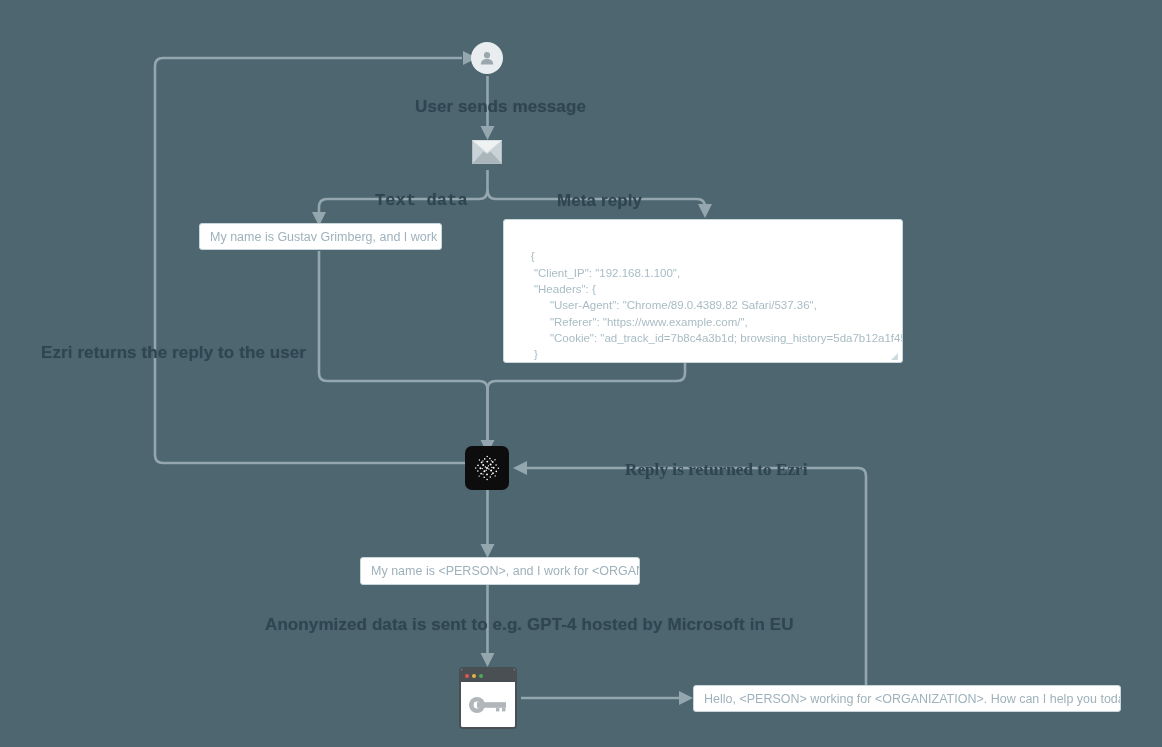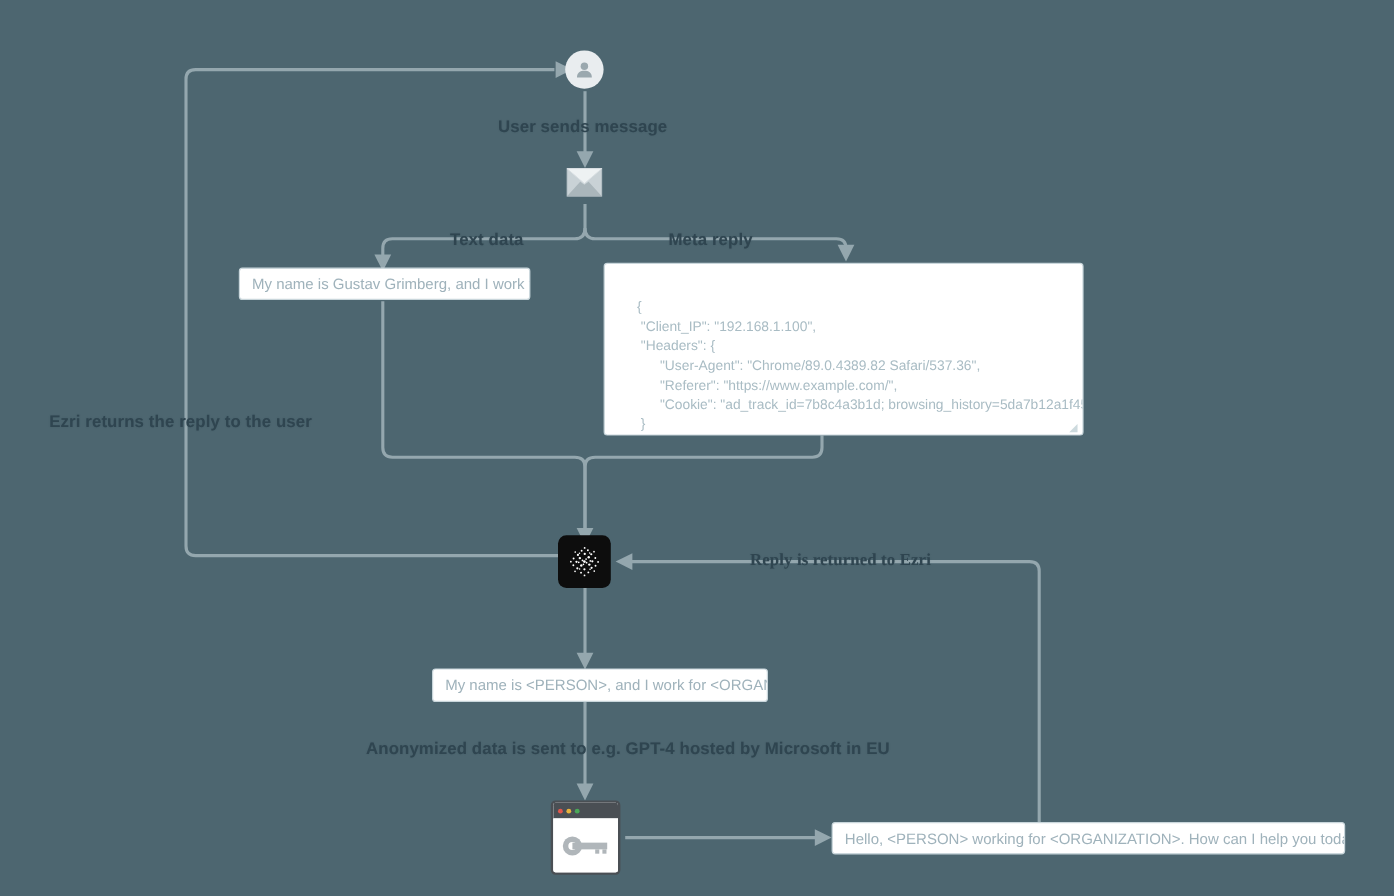--- a/index.html
+++ b/index.html
@@ -38,28 +38,28 @@
     stroke-width: 2.6;
     stroke-linecap: butt;
     stroke-linejoin: round;
   }
   .arrowhead { fill: #94a7ae; stroke: none; }
 
   
   .edge-label {
     position: absolute;
     color: #2f4550;
-    font-size: 14px;
+    font-size: 17px;
     font-weight: bold;
     letter-spacing: 0.1px;
     white-space: nowrap;
     line-height: 1;
     text-shadow: 0 0 1px rgba(47,69,80,0.35);
   }
-  .edge-label.big { font-size: 14px; margin-left: 40px; }
+  .edge-label.big { font-size: 17px; }
 
   
   .textbox {
     position: absolute;
     background: #ffffff;
     border: 1px solid #c9d6db;
     border-radius: 3px;
     box-sizing: border-box;
     display: flex;
     align-items: center;
@@ -186,21 +186,21 @@
 
     <line x1="521" y1="698" x2="681" y2="698"></line>
     <polygon class="arrowhead" points="679,691 693,698 679,705"></polygon>
 
     <path d="M 866 698 L 866 476 Q 866 468 858 468 L 525 468"></path>
     <polygon class="arrowhead" points="527,461 513,468 527,475"></polygon>
   </svg>
 
   <div class="edge-label" style="left:415px; top:98px;">User sends message</div>
 
-  <div class="edge-label" style="left:375px; top:192px;">Text data</div>
+  <div class="edge-label" style="left:375px; top:192px;font-family:Liberation Mono, monospace;">Text data</div>
 
   <div class="edge-label" style="left:557px; top:192px;">Meta reply</div>
 
   <div class="edge-label" style="left:41px; top:344px;">Ezri returns the reply to the user</div>
 
   <div class="edge-label" style="left:625px; top:461px;font-family:Liberation Serif, serif;">Reply is returned to Ezri</div>
 
   <div class="edge-label big" style="left:265px; top:616px;">Anonymized data is sent to e.g. GPT-4 hosted by Microsoft in EU</div>
 
   <div class="avatar" style="left:471px; top:42px;">

